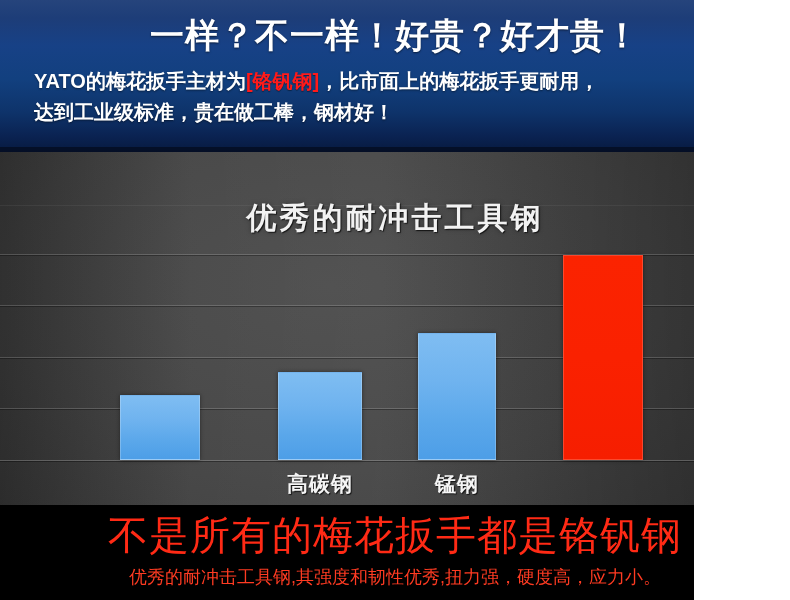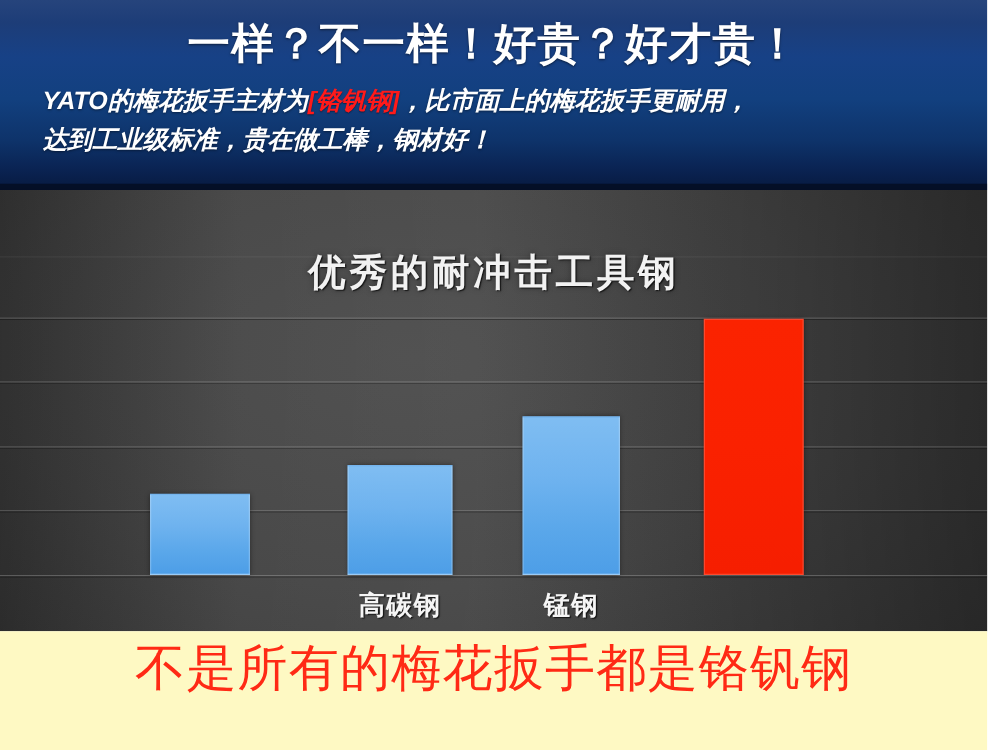--- a/index.html
+++ b/index.html
@@ -7,21 +7,21 @@
     margin: 0;
     padding: 0;
     background: #ffffff;
   }
   body {
     font-family: "Liberation Sans", "DejaVu Sans", sans-serif;
   }
 
   .page {
     position: relative;
-    width: 790px;
+    width: 694px;
     height: 600px;
     overflow: hidden;
     background: #ffffff;
   }
 
   
   .hero {
     position: absolute;
     left: 0; top: 0;
     width: 790px;
@@ -64,21 +64,20 @@
   .hero-body {
     position: absolute;
     left: 34px;
     top: 66px;
     width: 724px;
     color: #ffffff;
     font-size: 20px;
     font-weight: bold;
     line-height: 31px;
     text-shadow: 0 1px 2px rgba(0,0,0,.45);
-    font-style: italic;
   }
   .hl-red {
     color: #ff1a1a;
     text-shadow: 0 1px 1px rgba(0,0,0,.4);
   }
   .hero-line { display: block; white-space: nowrap; }
 
   
   .chart-panel {
     position: absolute;
@@ -183,21 +182,21 @@
     white-space: nowrap;
   }
 
   
   .footer {
     position: absolute;
     left: 0;
     top: 505px;
     width: 790px;
     height: 95px;
-    background: #fef9c3;
+    background: #000000;
   }
   .footer-headline {
     position: absolute;
     left: 0;
     top: 5px;
     width: 790px;
     text-align: center;
     color: #ff2a15;
     font-size: 40px;
     font-weight: normal;
@@ -252,15 +251,16 @@
       <div class="bar blue" style="left:418px; width:78px; height:127px;"></div>
       <div class="bar red" style="left:563px; width:80px; height:205px;"></div>
 
       <div class="cat-label" style="left:260px; width:120px;">高碳钢</div>
       <div class="cat-label" style="left:397px; width:120px;">锰钢</div>
     </div>
   </div>
 
   <div class="footer">
     <div class="footer-headline">不是所有的梅花扳手都是铬钒钢</div>
+    <div class="footer-sub">优秀的耐冲击工具钢,其强度和韧性优秀,扭力强，硬度高，应力小。</div>
   </div>
 
 </div>
 
 </body></html>

